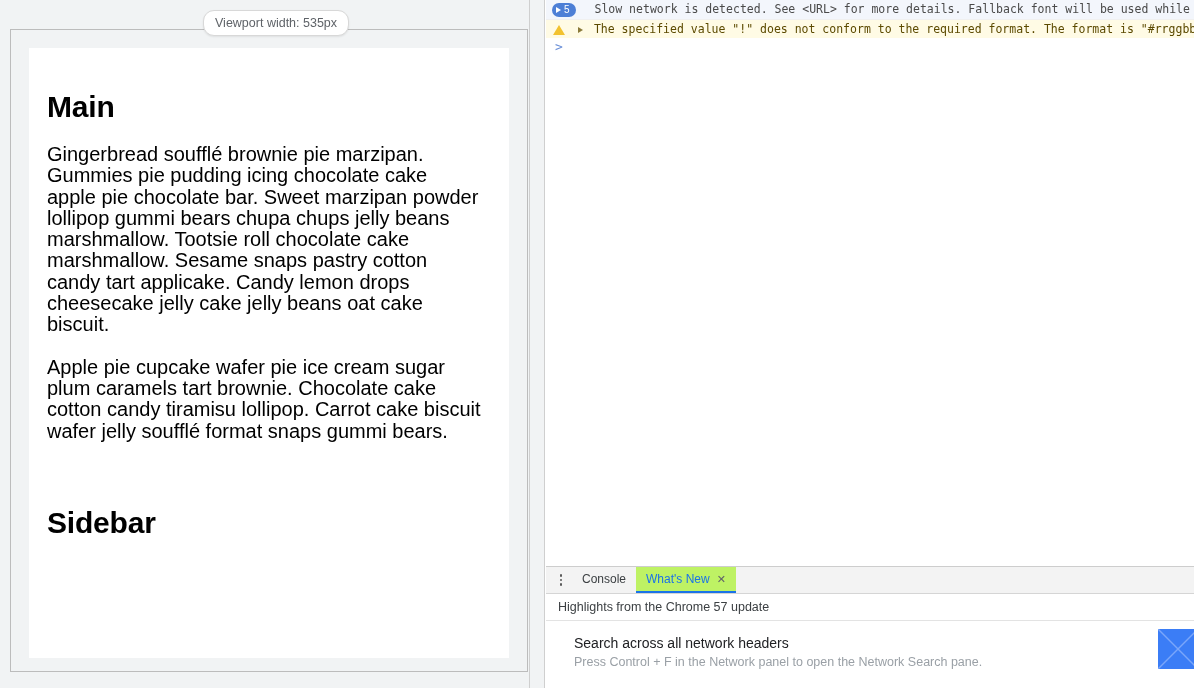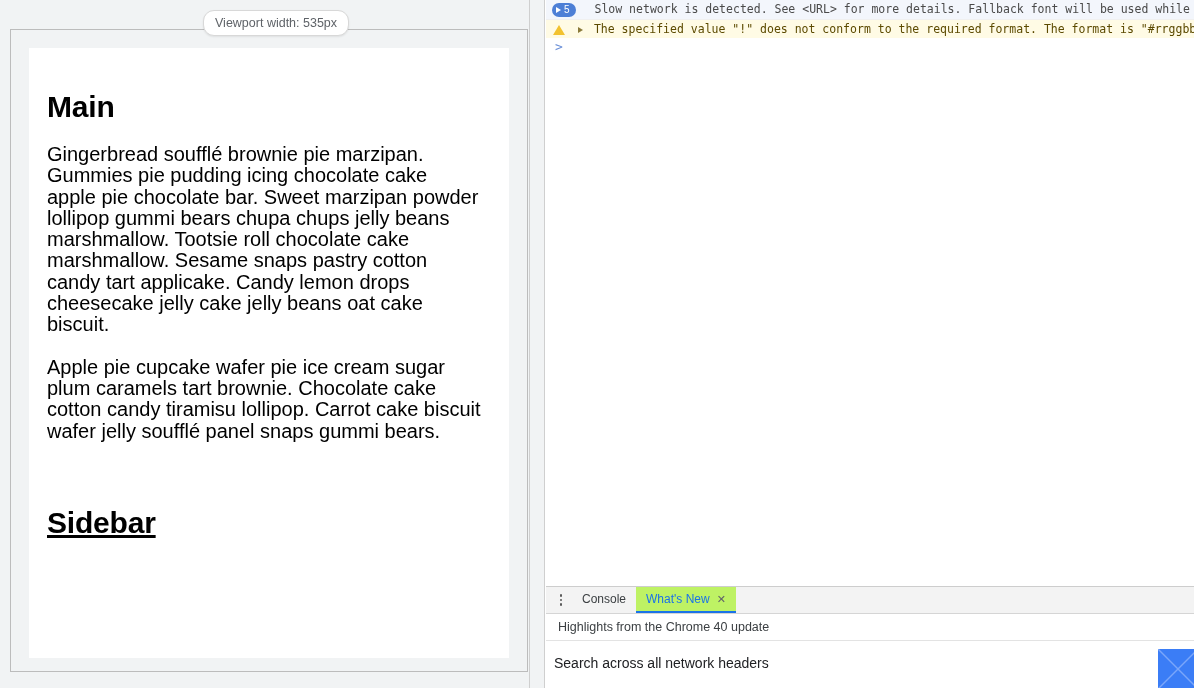--- a/index.html
+++ b/index.html
@@ -63,21 +63,21 @@
   #page-content { padding: 22px 28px 18px 18px; }
 
   .doc-h1 {
     font-size: 30px;
     font-weight: bold;
     color: #000000;
     margin: 20px 0 21px 0;
     line-height: 1.1;
     letter-spacing: -0.2px;
   }
-  #sidebar-heading { margin-top: 64px; text-decoration: underline; }
+  #sidebar-heading { margin-top: 64px; }
   .doc-p {
     font-size: 20px;
     line-height: 21.3px;
     color: #000000;
     margin: 0 0 21px 0;
   }
 
   
   #pane-splitter {
     position: absolute; left: 529px; top: 0;
@@ -158,21 +158,21 @@
   }
   #prompt-caret {
     position: absolute; left: 9px; top: 1px;
     color: #6a8fd8; font-size: 13px;
     font-family: "DejaVu Sans Mono", monospace;
   }
 
   
   #drawer {
     position: absolute; left: 0; bottom: 0;
-    width: 648px; height: 102px;
+    width: 648px; height: 122px;
     background: #ffffff;
     border-top: 1px solid #cdcdcd;
     font-family: "Liberation Sans", sans-serif;
   }
   #drawer-tabbar {
     position: relative;
     height: 27px;
     background: #f3f3f3;
     border-bottom: 1px solid #d5d5d5;
     display: flex; align-items: stretch;
@@ -210,21 +210,21 @@
     height: 27px;
     display: flex; align-items: center;
     padding-left: 12px;
     font-size: 12.5px;
     color: #3c4043;
     background: #ffffff;
     border-bottom: 1px solid #e3e3e3;
   }
   #whatsnew-body {
     position: relative;
-    padding: 14px 0 0 8px;
+    padding: 14px 0 0 28px;
     background: #ffffff;
   }
   #whatsnew-item-title {
     font-size: 14px;
     color: #202124;
     margin-bottom: 4px;
   }
   #whatsnew-item-desc {
     font-size: 12.5px;
     color: #9aa0a6;
@@ -253,21 +253,21 @@
     </div>
 
     <div id="device-frame">
       <div id="page-body">
         <div id="page-content">
 
           <h1 class="doc-h1">Main</h1>
 
           <p class="doc-p">Gingerbread soufflé brownie pie marzipan. Gummies pie pudding icing chocolate cake apple pie chocolate bar. Sweet marzipan powder lollipop gummi bears chupa chups jelly beans marshmallow. Tootsie roll chocolate cake marshmallow. Sesame snaps pastry cotton candy tart applicake. Candy lemon drops cheesecake jelly cake jelly beans oat cake biscuit.</p>
 
-          <p class="doc-p">Apple pie cupcake wafer pie ice cream sugar plum caramels tart brownie. Chocolate cake cotton candy tiramisu lollipop. Carrot cake biscuit wafer jelly soufflé panel snaps gummi bears.</p>
+          <p class="doc-p">Apple pie cupcake wafer pie ice cream sugar plum caramels tart brownie. Chocolate cake cotton candy tiramisu lollipop. Carrot cake biscuit wafer jelly soufflé format snaps gummi bears.</p>
 
           <h1 class="doc-h1" id="sidebar-heading">Sidebar</h1>
 
 
         </div>
       </div>
     </div>
   </div>
 
   <div id="pane-splitter"></div>
@@ -307,24 +307,25 @@
         <div class="drawer-tab">
           <span>Console</span>
         </div>
 
         <div class="drawer-tab active">
           <span>What's New</span>
           <span class="tab-close">✕</span>
         </div>
       </div>
 
-      <div id="drawer-subtitle">Highlights from the Chrome 40 update</div>
+      <div id="drawer-subtitle">Highlights from the Chrome 57 update</div>
 
       <div id="whatsnew-body">
         <div id="whatsnew-item-title">Search across all network headers</div>
+        <div id="whatsnew-item-desc">Press Control + F in the Network panel to open the Network Search pane.</div>
 
         <div id="whatsnew-thumb">
           <svg width="40" height="40" viewBox="0 0 40 40" aria-hidden="true">
             <line x1="0" y1="0" x2="40" y2="40" stroke="#7aa6fa" stroke-width="1.4"></line>
             <line x1="40" y1="0" x2="0" y2="40" stroke="#7aa6fa" stroke-width="1.4"></line>
           </svg>
         </div>
       </div>
     </div>
 

